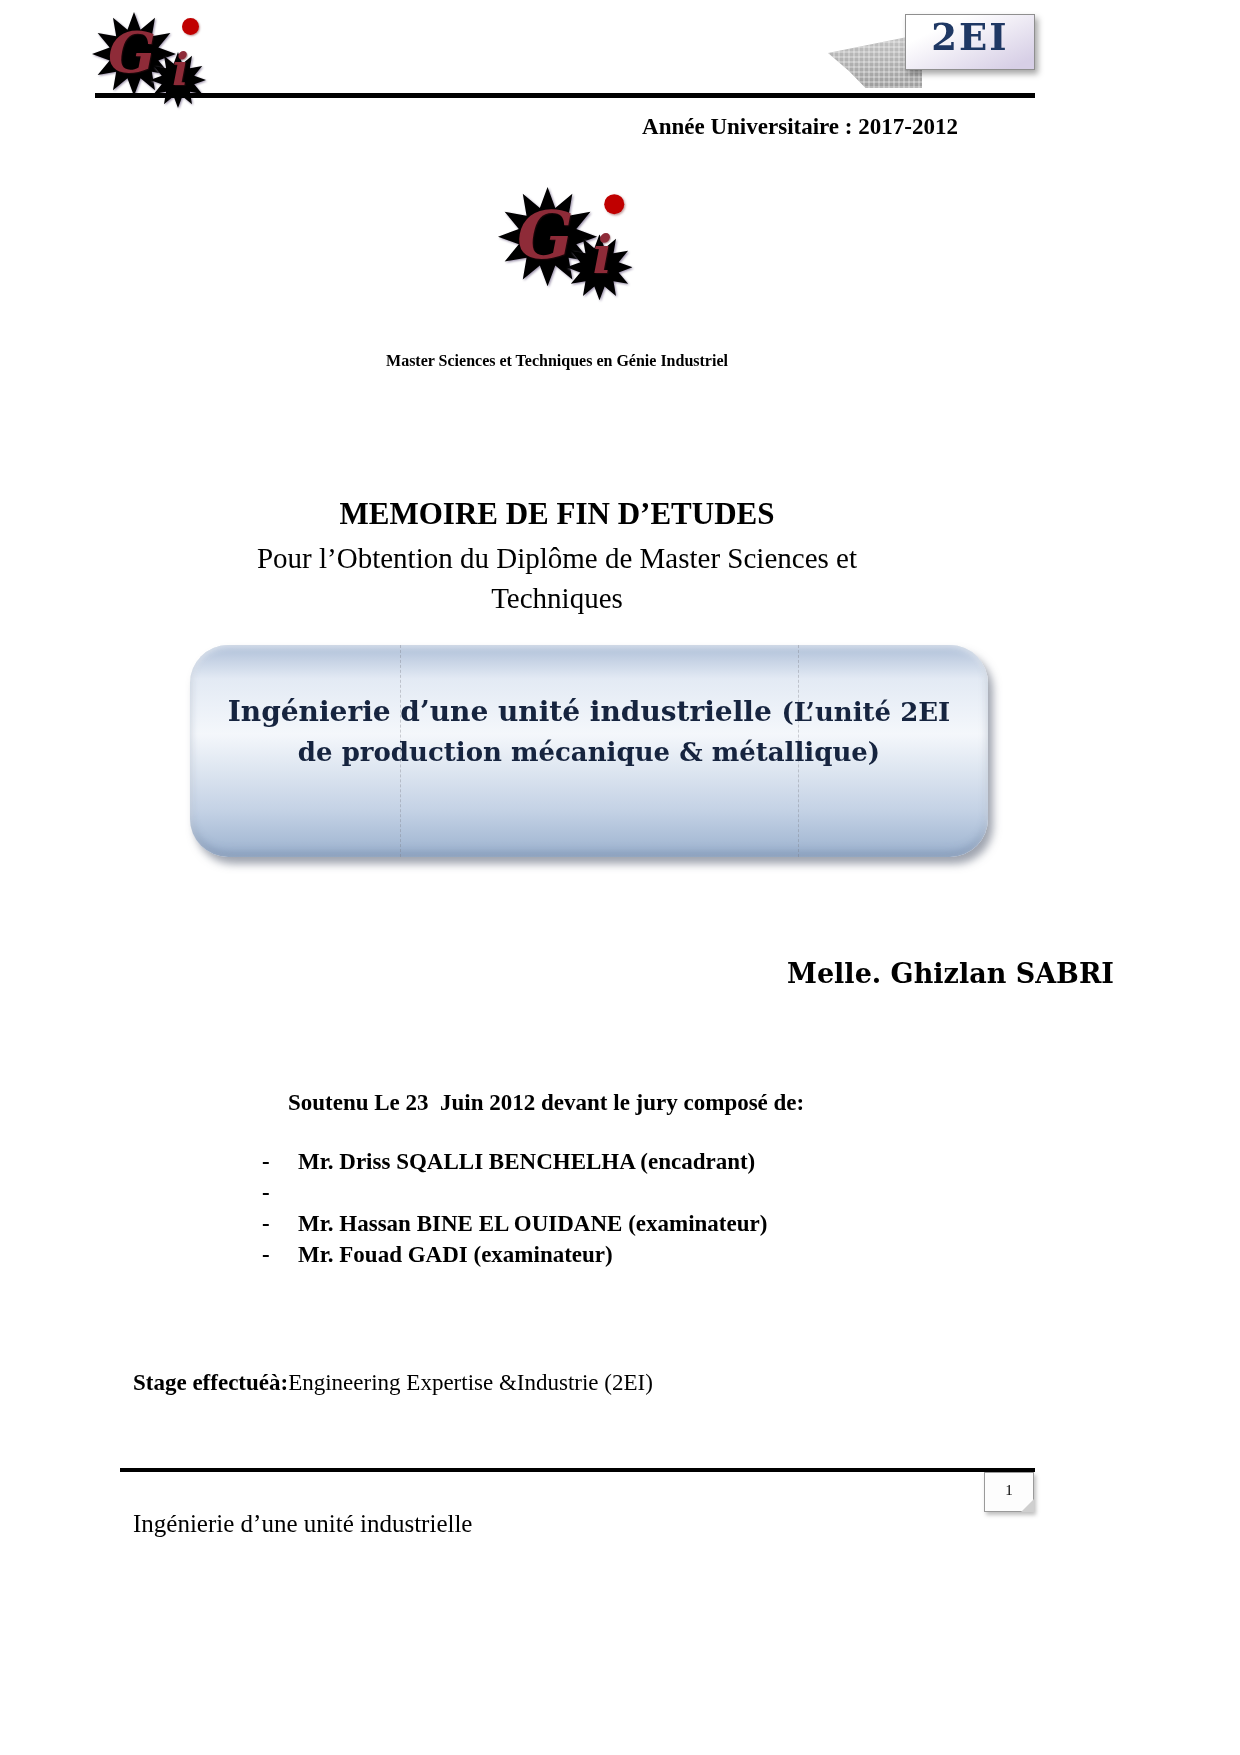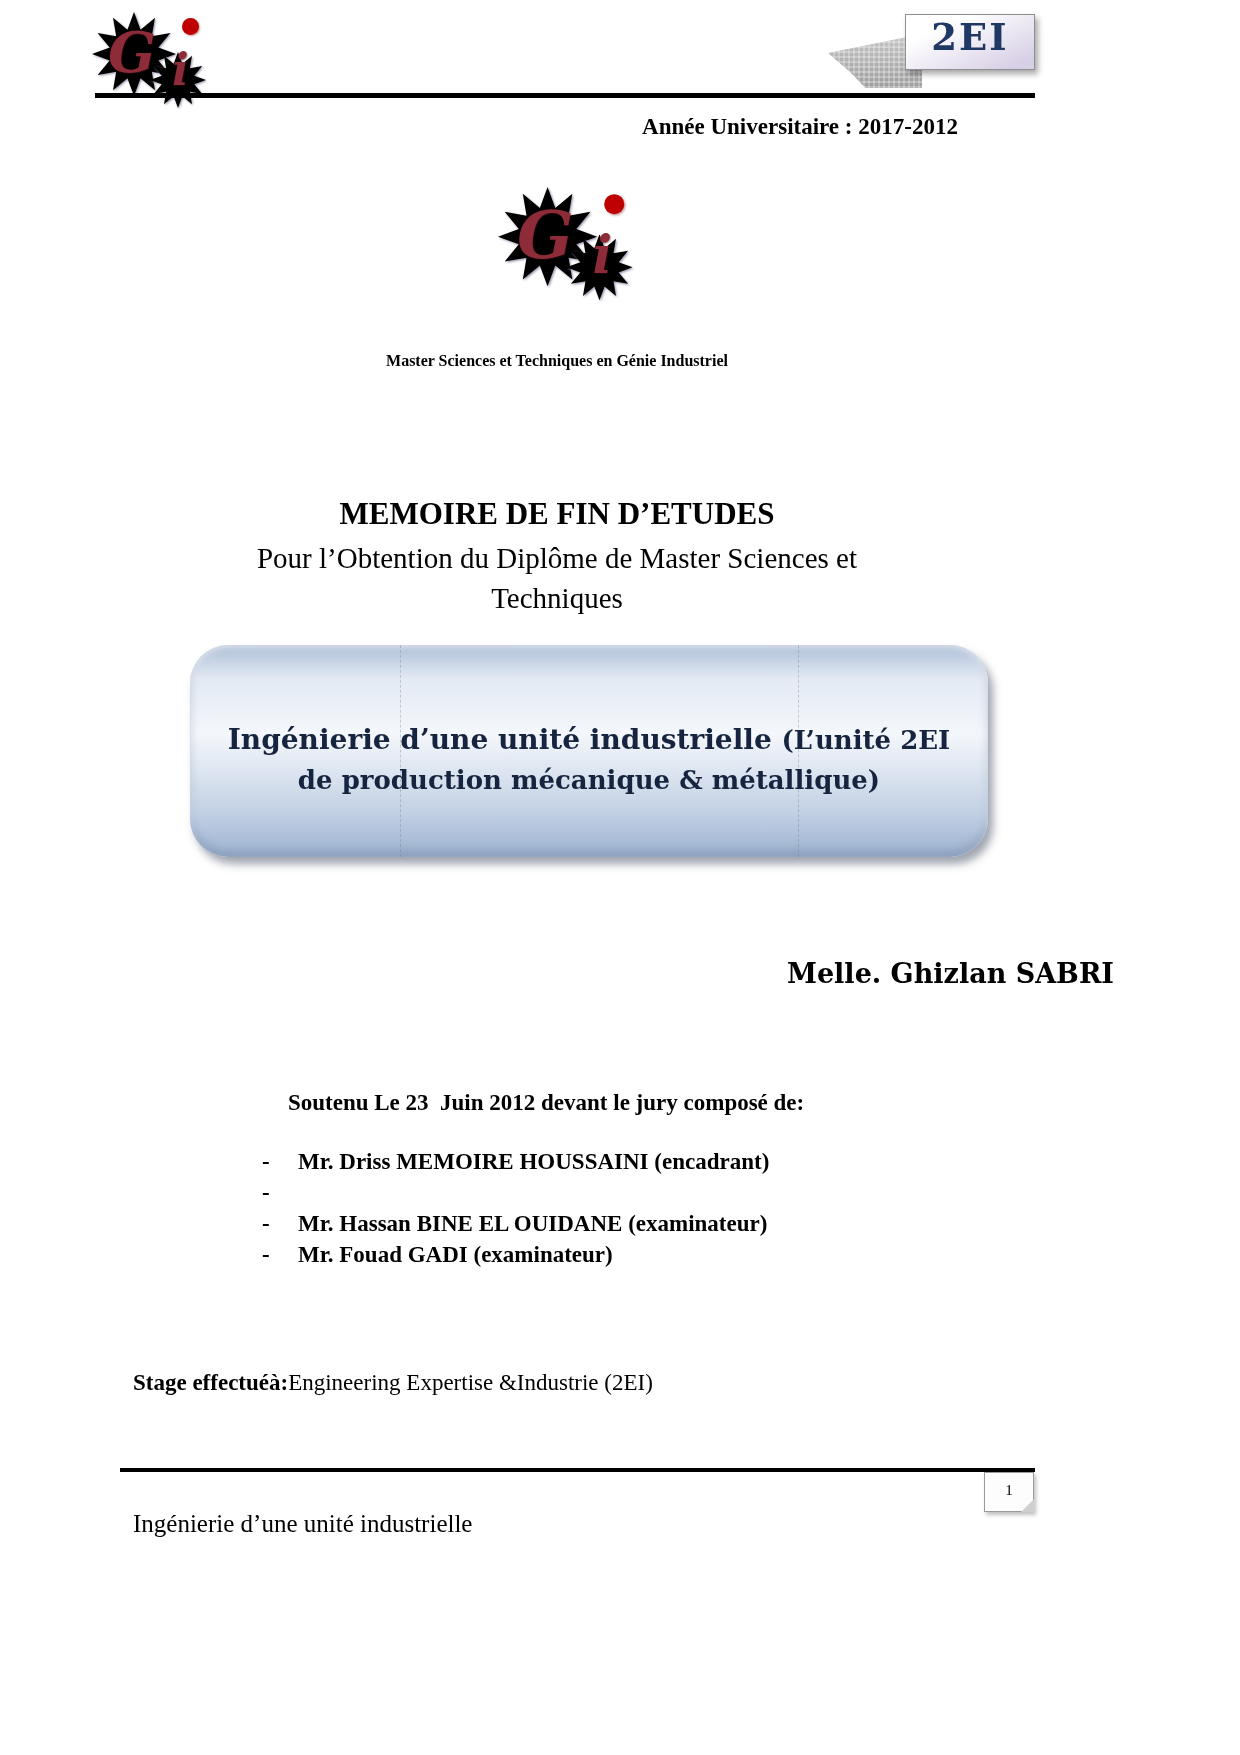--- a/index.html
+++ b/index.html
@@ -63,21 +63,21 @@
       #e3eaf4 16%,
       #f4f7fb 42%,
       #c4d2e5 78%,
       var(--box-bottom, #9cb2cf) 100%);
     box-shadow: 5px 7px 9px rgba(80,90,110,.55), inset 0 -5px 9px rgba(90,110,140,.35), inset 0 2px 6px rgba(255,255,255,.7);
   }
   .title-box .gridline { position: absolute; top: 0; height: 100%; width: 0; border-left: 1px dashed rgba(120,120,130,.35); }
   .gridline.gl-left  { left: 210px; }
   .gridline.gl-right { left: 608px; }
   .title-text {
-    position: relative; padding: 74px 28px 0; text-align: center;
+    position: relative; padding: 46px 28px 0; text-align: center;
     font-family: "DejaVu Serif", serif; font-weight: bold; color: #16243f; line-height: 1.5;
   }
   .title-text .t-main  { font-size: 28px; }
   .title-text .t-paren { font-size: 26px; }
 
   
   .presente { position: absolute; top: 902px; left: 0; width: 1120px; text-align: center; font-weight: bold; font-size: 23px; text-decoration: underline; }
   .presenter { position: absolute; top: 958px; left: 0; width: 1114px; text-align: right; font-family: "DejaVu Serif", serif; font-weight: bold; font-size: 27px; }
 
   
@@ -164,21 +164,21 @@
     </div>
   </div>
 
   <div class="presenter">Melle. Ghizlan SABRI</div>
 
   <div class="soutenu">Soutenu Le 23  Juin 2012 devant le jury composé de:</div>
 
   <ul class="jury-list">
     <li>
       <span class="dash">-</span>
-      <span>Mr. Driss MEMOIRE HOUSSAINI (encadrant)</span>
+      <span>Mr. Driss SQALLI BENCHELHA (encadrant)</span>
     </li>
     <li>
       <span class="dash">-</span>
     </li>
     <li>
       <span class="dash">-</span>
       <span>Mr. Hassan BINE EL OUIDANE (examinateur)</span>
     </li>
     <li>
       <span class="dash">-</span>

